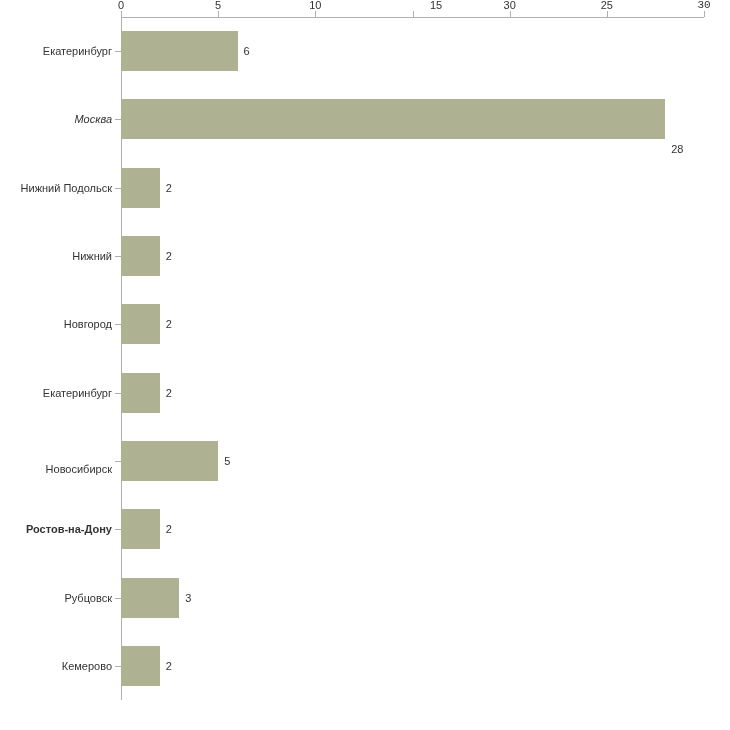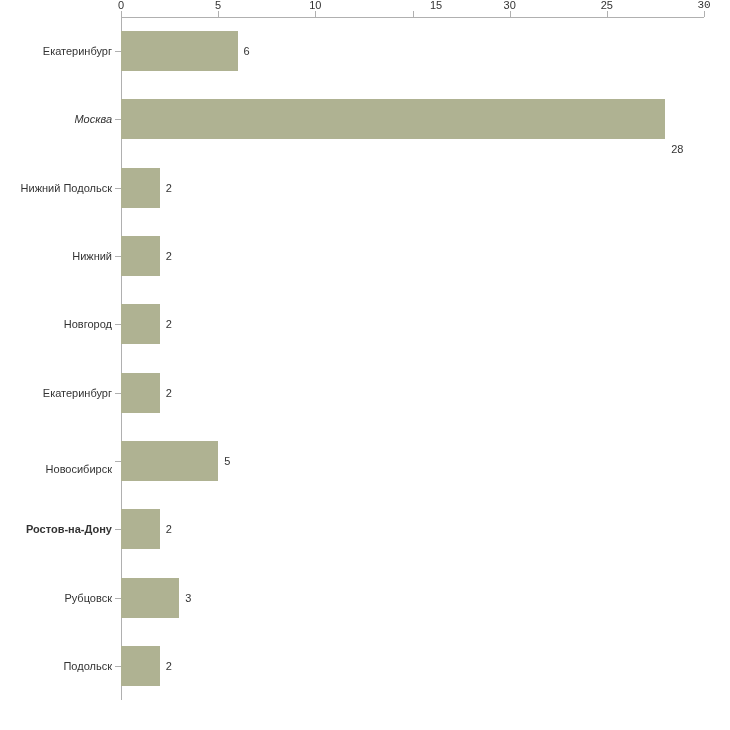--- a/index.html
+++ b/index.html
@@ -111,21 +111,21 @@
   <div class="cat-label-wrap" id="ylabels">
       <div class="cat-label" style="top: 51.15px; right: 730px; left: 0px; width: 112px;">Екатеринбург</div>
       <div class="cat-label" style="top: 119.45px; right: 730px; left: 0px; width: 112px; font-style: italic;">Москва</div>
       <div class="cat-label" style="top: 187.75px; right: 730px; left: 0px; width: 112px;">Нижний Подольск</div>
       <div class="cat-label" style="top: 256.05px; right: 730px; left: 0px; width: 112px;">Нижний</div>
       <div class="cat-label" style="top: 324.35px; right: 730px; left: 0px; width: 112px;">Новгород</div>
       <div class="cat-label" style="top: 392.65px; right: 730px; left: 0px; width: 112px;">Екатеринбург</div>
       <div class="cat-label" style="top: 449px; right: 730px; left: 0px; width: 112px; margin-top: 20px;">Новосибирск</div>
       <div class="cat-label" style="top: 529.25px; right: 730px; left: 0px; width: 112px; font-weight: bold;">Ростов-на-Дону</div>
       <div class="cat-label" style="top: 597.55px; right: 730px; left: 0px; width: 112px;">Рубцовск</div>
-      <div class="cat-label" style="top: 665.85px; right: 730px; left: 0px; width: 112px;">Подольск</div>
+      <div class="cat-label" style="top: 665.85px; right: 730px; left: 0px; width: 112px;">Кемерово</div>
     </div>
   <div id="bars">
       <div class="bar" style="left: 121px; top: 31.15px; width: 116.6px; height: 40px; background: rgb(175, 178, 146);"></div>
       <div class="bar-value" style="left: 243.6px; top: 51.15px;">6</div>
       <div class="bar" style="left: 121px; top: 99.45px; width: 544.133px; height: 40px; background: rgb(175, 178, 146);"></div>
       <div class="bar-value" style="left: 671.133px; top: 119.45px; margin-top: 30px;">28</div>
       <div class="bar" style="left: 121px; top: 167.75px; width: 38.8667px; height: 40px; background: rgb(175, 178, 146);"></div>
       <div class="bar-value" style="left: 165.867px; top: 187.75px;">2</div>
       <div class="bar" style="left: 121px; top: 236.05px; width: 38.8667px; height: 40px; background: rgb(175, 178, 146);"></div>
       <div class="bar-value" style="left: 165.867px; top: 256.05px;">2</div>

